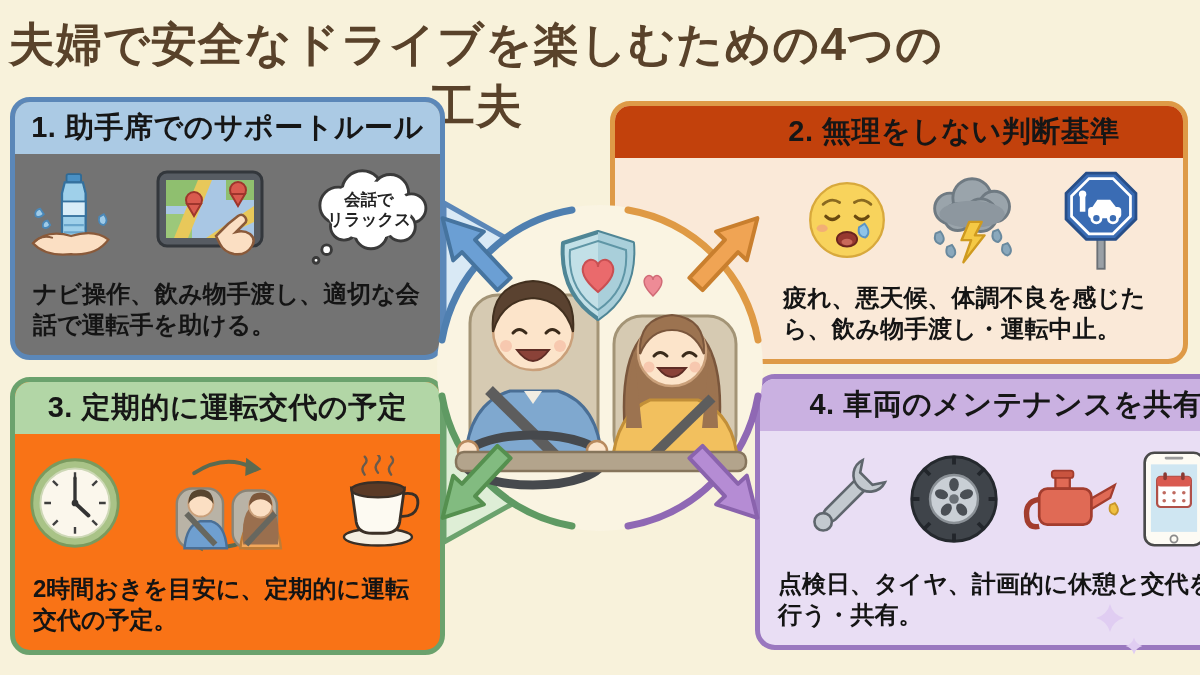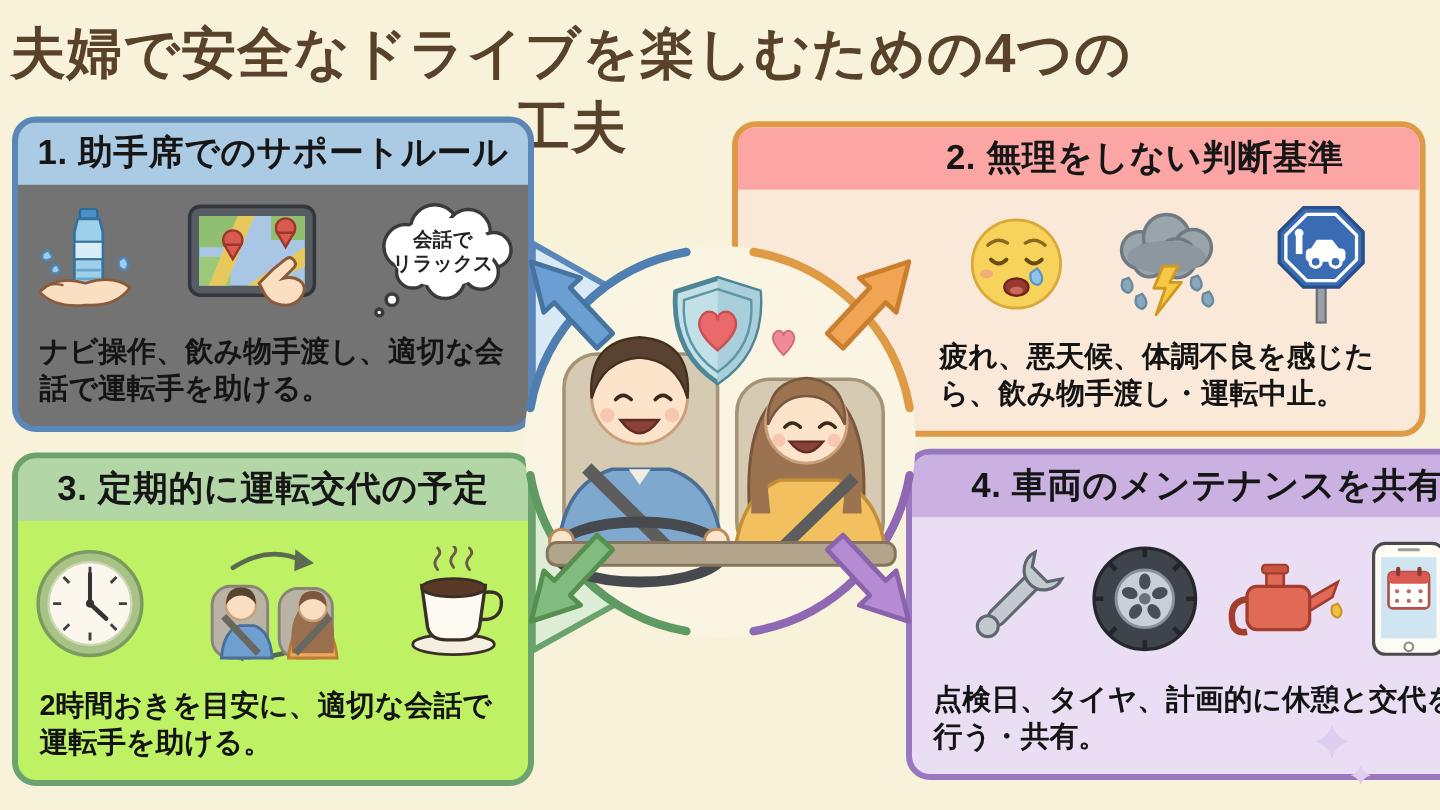--- a/index.html
+++ b/index.html
@@ -28,23 +28,23 @@
     flex:1; display:flex; align-items:center; justify-content:center;
   }
   .card-body {
     font-size:24px; font-weight:700; line-height:1.32;
     padding:0 18px 14px 18px; color:#141414;
   }
   
   #card1 { left:10px;  top:97px;  width:435px; height:263px; border-color:#5b87b8; background:#737373; }
   #card1 .card-header { background:#abcae4; }
   #card2 { left:610px; top:101px; width:578px; height:263px; border-color:#de9a47; background:#fae9d8; }
-  #card2 .card-header { background:#fca5a5; padding-left:110px; }
+  #card2 .card-header { background:#c2410c; padding-left:110px; }
   #card2 .card-content { margin-left:150px; }
-  #card3 { left:10px;  top:377px; width:435px; height:278px; border-color:#6ba26d; background:#bef264; }
+  #card3 { left:10px;  top:377px; width:435px; height:278px; border-color:#6ba26d; background:#f97316; }
   #card3 .card-header { background:#b2d6a6; }
   #card4 { left:755px; top:374px; width:502px; height:276px; border-color:#9a78bf; background:#e9def4; }
   #card4 .card-header { background:#cab1e1; }
   #card1 .icon-row { gap:32px; }
   #card2 .icon-row { gap:28px; }
   #card3 .icon-row { gap:26px; }
   #card4 .icon-row { gap:12px; }
   .overlay {
     position:absolute; left:0; top:0; width:1200px; height:675px;
     z-index:2; pointer-events:none;
@@ -196,21 +196,21 @@
           <path d="M42,20 q-5,-6 0,-11 q4,-4 0,-8"></path>
           <path d="M56,18 q-5,-6 0,-11 q4,-4 0,-8"></path>
           <path d="M70,20 q-5,-6 0,-11 q4,-4 0,-8"></path>
         </g>
         <ellipse cx="56" cy="86" rx="36" ry="9" fill="#f5efe2" stroke="#3a2f26" stroke-width="2.5"></ellipse>
         <path d="M28,34 h56 l-5,36 q-2,12 -17,12 h-12 q-15,0 -17,-12 Z" fill="#fdfaf2" stroke="#3a2f26" stroke-width="3"></path>
         <ellipse cx="56" cy="36" rx="28" ry="8" fill="#5a3a26" stroke="#3a2f26" stroke-width="2.5"></ellipse>
         <path d="M84,40 q16,-2 14,12 q-2,13 -18,12" fill="none" stroke="#3a2f26" stroke-width="3"></path>
       </svg>
     </div>
-    <div class="card-body">2時間おきを目安に、適切な会話で運転手を助ける。</div>
+    <div class="card-body">2時間おきを目安に、定期的に運転交代の予定。</div>
   </div>
 </div>
 
 <div class="card" id="card4">
   <div class="card-header">4. 車両のメンテナンスを共有</div>
   <div class="card-content">
     <div class="icon-row">
       <svg width="96" height="100" viewBox="0 0 110 110">
         <g transform="rotate(45 55 55)">
           <rect x="47" y="26" width="16" height="62" rx="8" fill="#c3c9cf" stroke="#5f666d" stroke-width="3"></rect>

